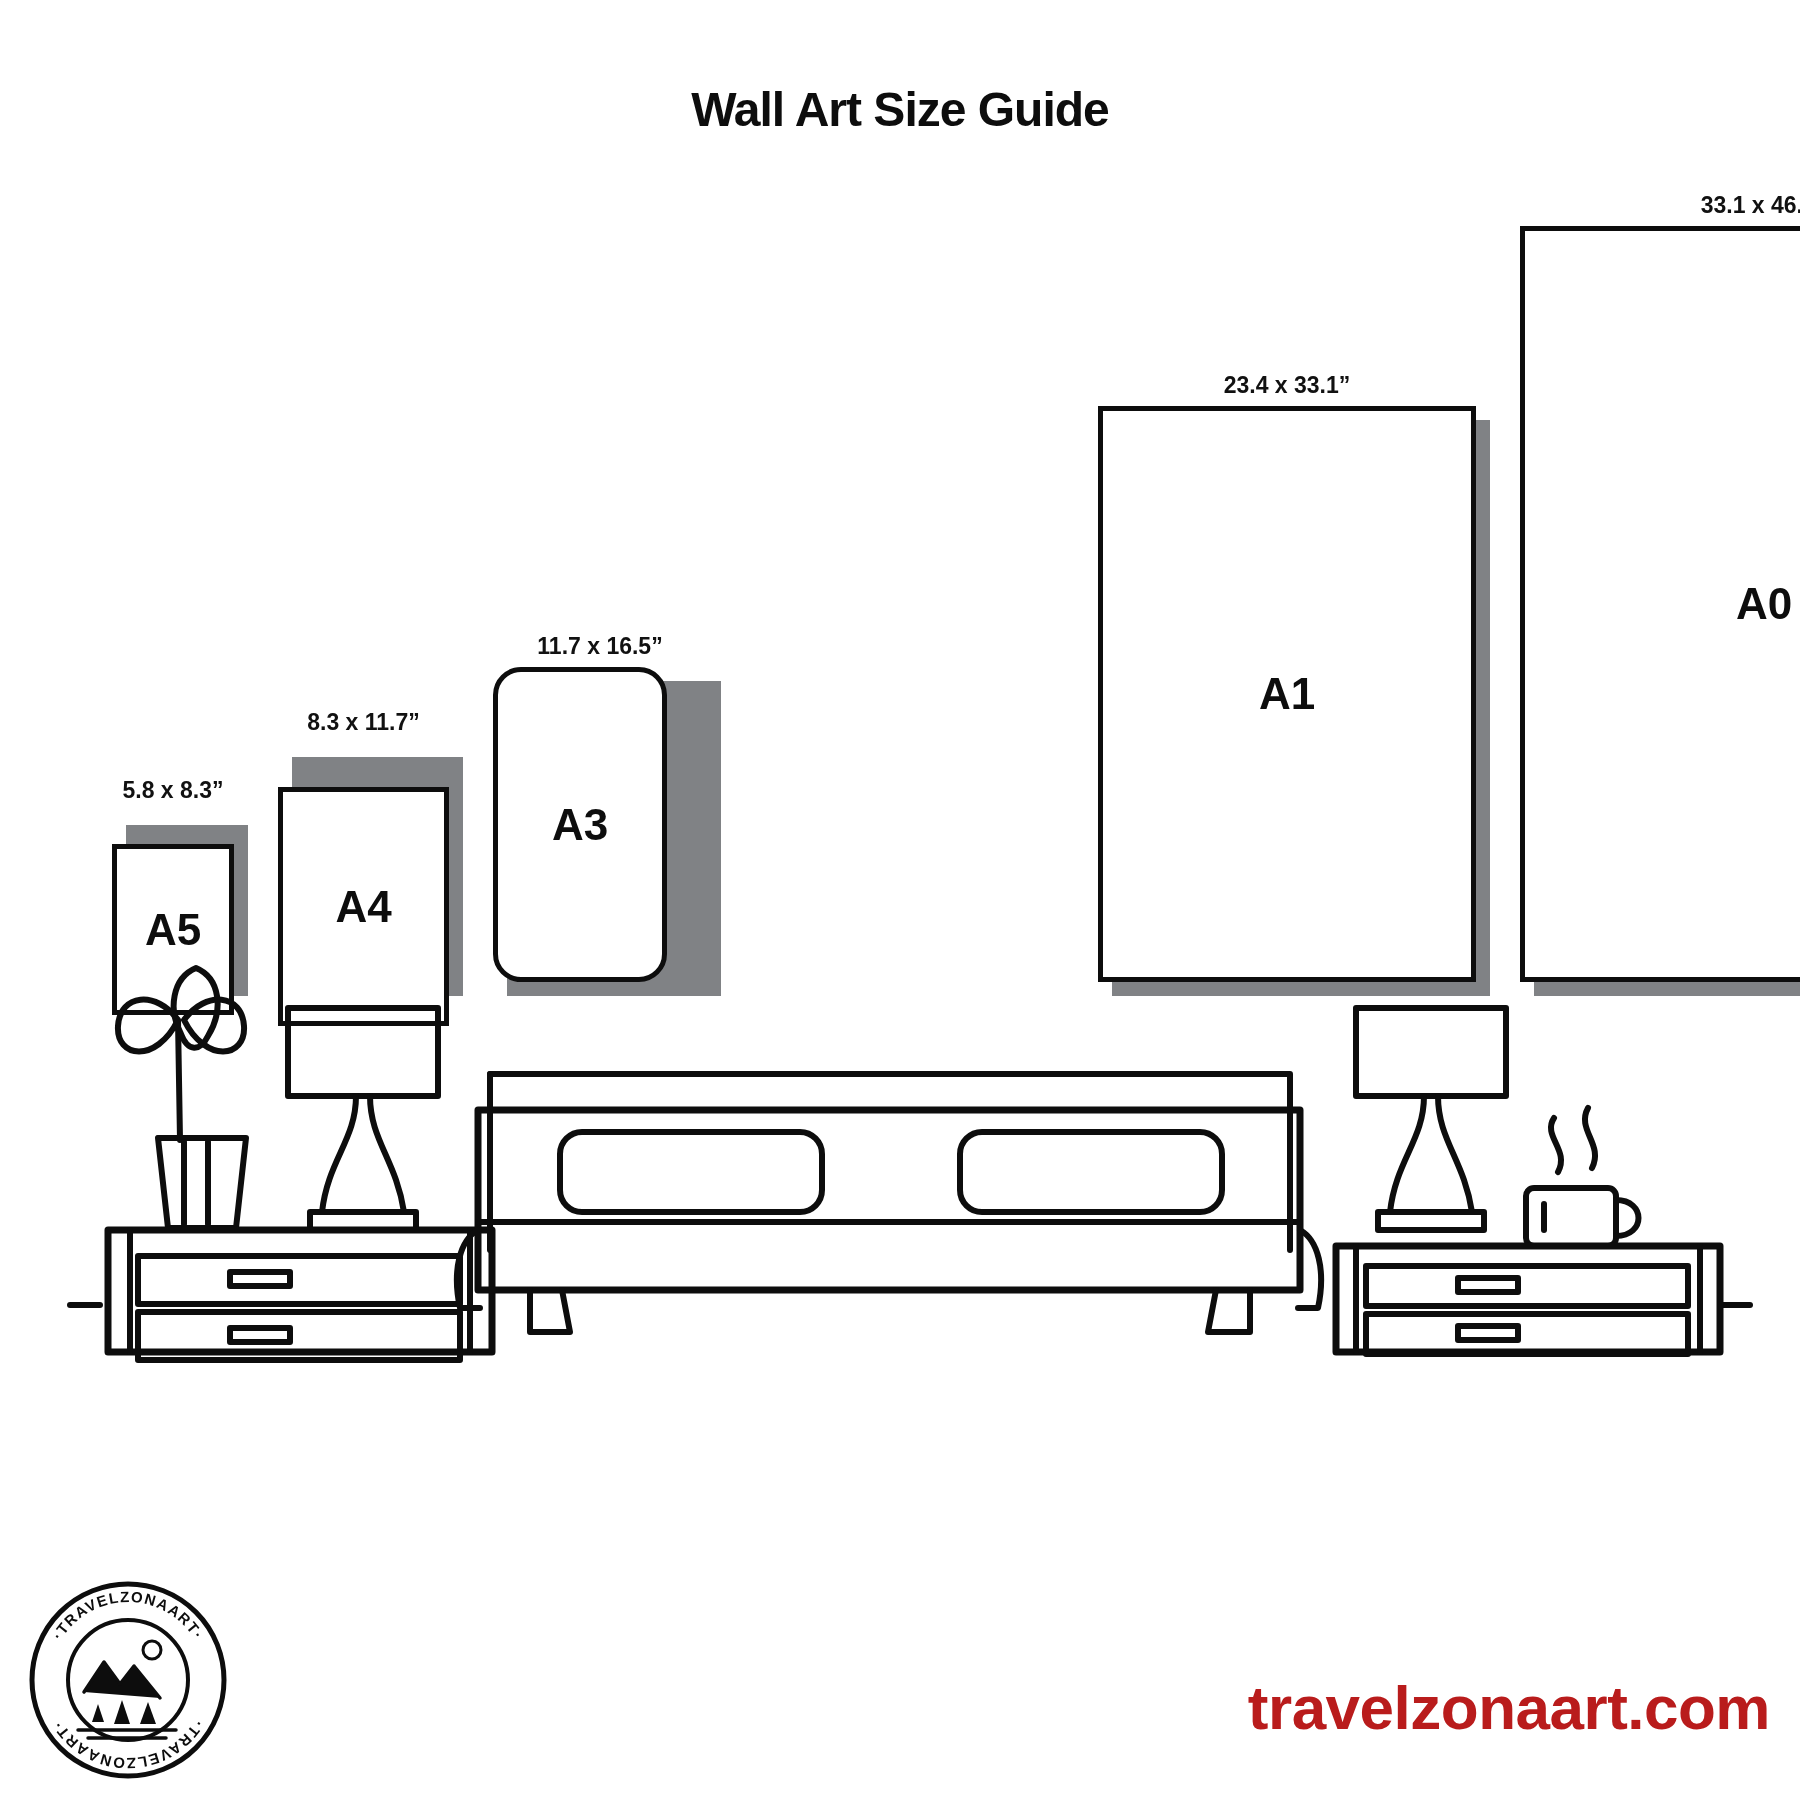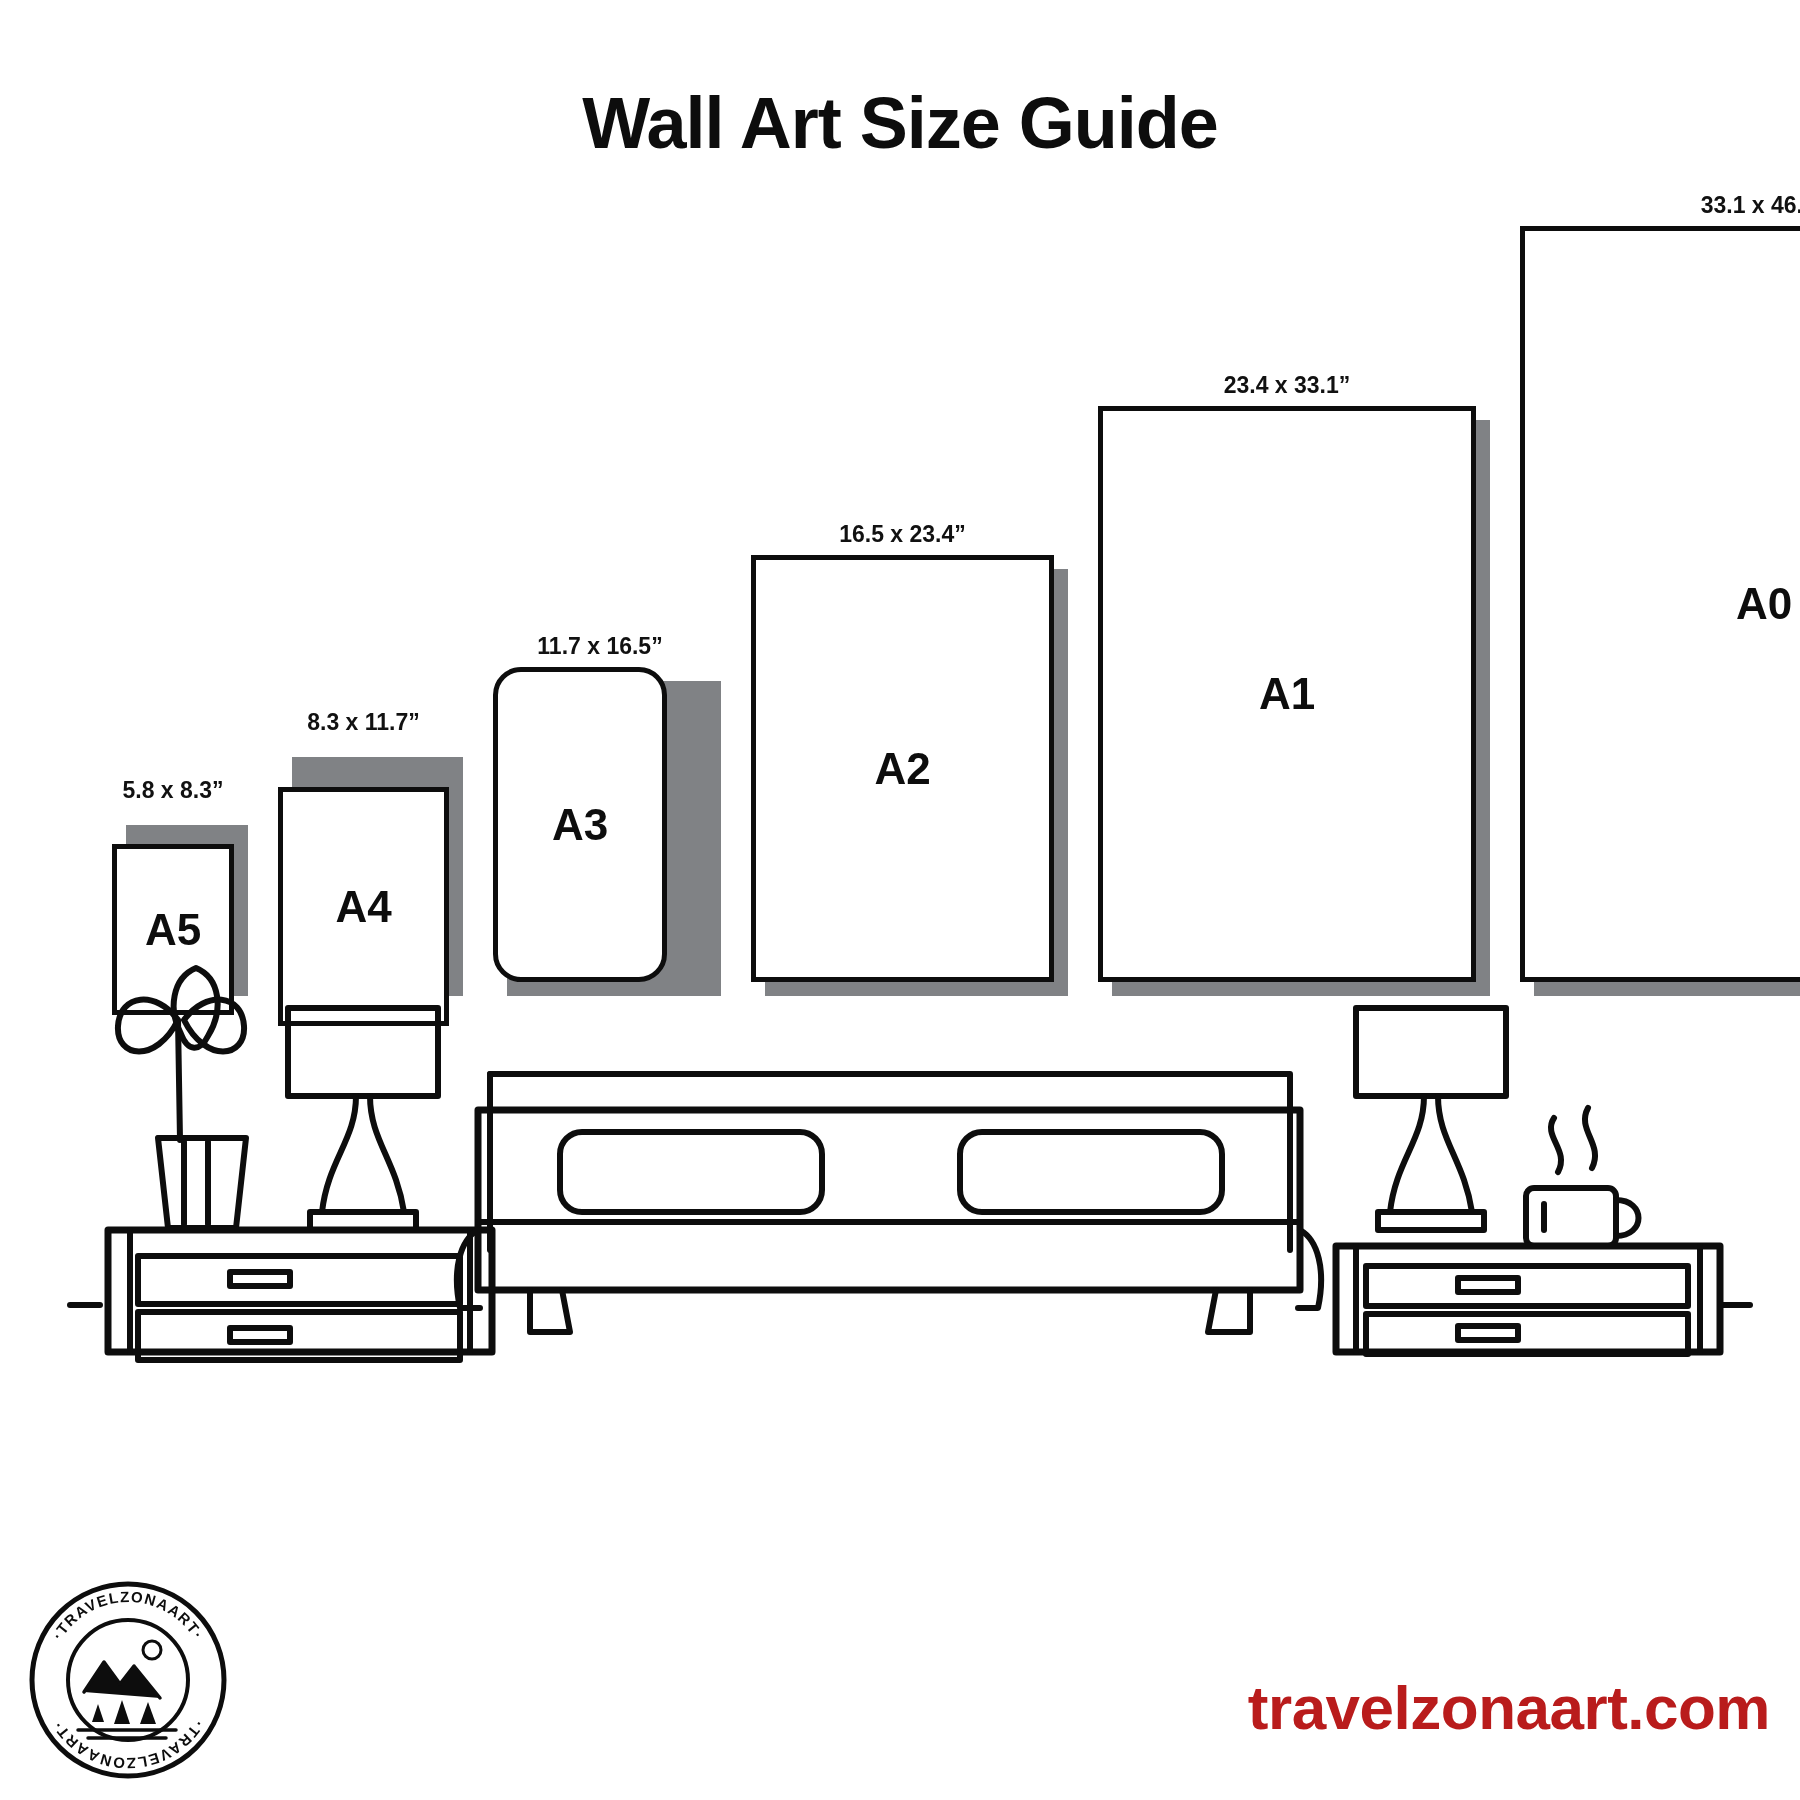--- a/index.html
+++ b/index.html
@@ -17,21 +17,21 @@
     overflow: hidden;
   }
 
   
   .title {
     position: absolute;
     top: 82px;
     left: 0;
     width: 100%;
     text-align: center;
-    font-size: 72px;
+    font-size: 48px;
     font-weight: bold;
     letter-spacing: -1px;
     color: #0d0d0d;
   }
 
   
   .frames {
     position: absolute;
     left: 0;
     top: 280px;
@@ -120,27 +120,20 @@
       <div class="frame-shadow" style="width: 171px; height: 239px;"></div>
       <div class="frame-box" style="width: 171px; height: 239px; margin-top: 44px;">
         <span class="frame-label">A4</span>
       </div>
     </div>
     <div class="frame-wrap" style="left: 493px; width: 232px; height: 333px; bottom: 0px;">
       <div class="frame-dim" style="top: -34px; left: 107px;">11.7 x 16.5”</div>
       <div class="frame-shadow" style="width: 214px; height: 315px;"></div>
       <div class="frame-box" style="width: 174px; height: 315px; border-radius: 28px;">
         <span class="frame-label">A3</span>
-      </div>
-    </div>
-    <div class="frame-wrap" style="left: 751px; width: 321px; height: 445px; bottom: 0px;">
-      <div class="frame-dim" style="top: -34px; left: 151.5px;">16.5 x 23.4”</div>
-      <div class="frame-shadow" style="width: 303px; height: 427px;"></div>
-      <div class="frame-box" style="width: 303px; height: 427px;">
-        <span class="frame-label">A2</span>
       </div>
     </div>
     <div class="frame-wrap" style="left: 1098px; width: 396px; height: 594px; bottom: 0px;">
       <div class="frame-dim" style="top: -34px; left: 189px;">23.4 x 33.1”</div>
       <div class="frame-shadow" style="width: 378px; height: 576px;"></div>
       <div class="frame-box" style="width: 378px; height: 576px;">
         <span class="frame-label">A1</span>
       </div>
     </div>
     <div class="frame-wrap" style="left: 1520px; width: 506px; height: 774px; bottom: 0px;">

